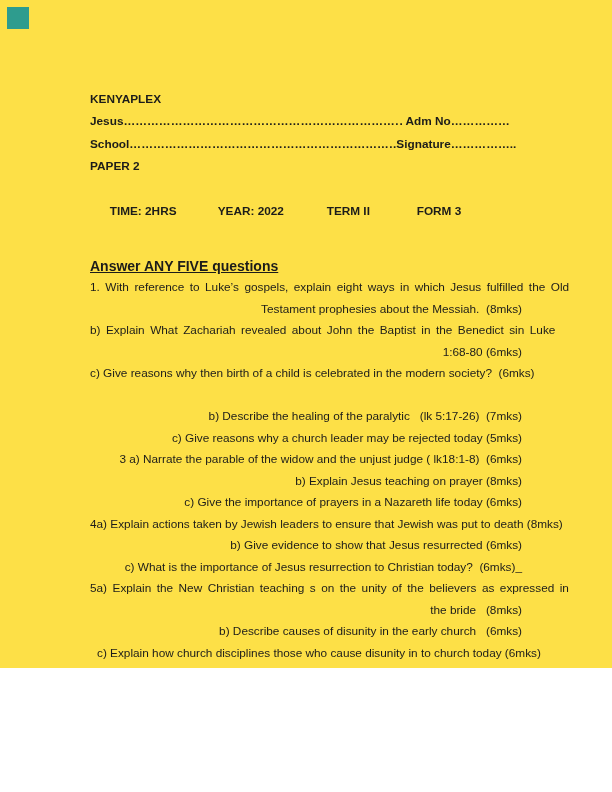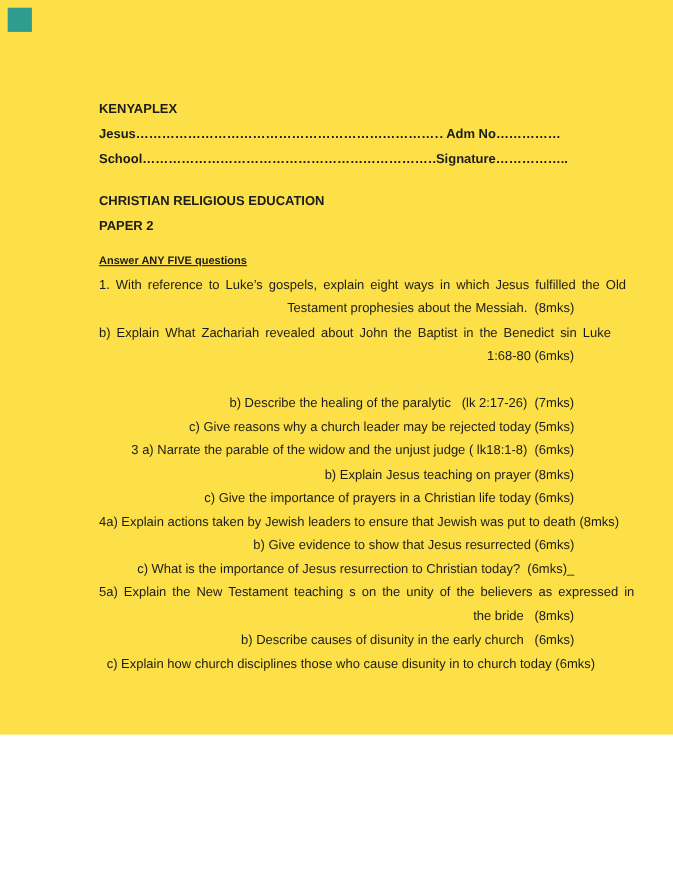--- a/index.html
+++ b/index.html
@@ -43,21 +43,21 @@
   .dots.w267 { width: 267px; }
   .subject { margin-top: 16px; }
   .meta-row span { display: inline-block; }
   .meta-row .c1 { width: 108px; }
   .meta-row .c2 { width: 109px; }
   .meta-row .c3 { width: 90px; }
   .instruction {
     margin-top: 11px;
     font-weight: bold;
     text-decoration: underline;
-    font-size: 10px;
+    font-size: 14px;
     line-height: 21.5px;
     white-space: pre;
   }
   .bline {
     font-size: 11.8px;
     line-height: 21.5px;
     white-space: pre;
     text-align: right;
   }
   .bline.just { word-spacing: 2.2px; }
@@ -72,39 +72,42 @@
   <div class="corner bl" style="background: rgb(46, 156, 142);"></div>
 
   <div class="content">
     <div class="hline">KENYAPLEX</div>
 
     <div class="hline"><span>Jesus</span><span class="dots w276">……………………………………………………………………………………………………</span><span>. Adm No</span><span class="dots">……………</span></div>
 
     <div class="hline"><span>School</span><span class="dots w267">……………………………………………………………………………………………………</span><span>Signature</span><span class="dots">……………..</span></div>
 
 
-    <div class="hline subject">CHRISTIAN RELIGIOUS EDUCATION</div>
     <div class="hline">PAPER 2</div>
 
+    <div class="hline meta-row">
+      <span class="c1">TIME: 2HRS</span><span class="c2">YEAR: 2022</span><span class="c3">TERM II</span><span>FORM 3</span>
+    </div>
 
     <div class="instruction">Answer ANY FIVE questions</div>
 
     <div id="questions">
         <div class="bline just">1. With reference to Luke’s gospels, explain eight ways in which Jesus fulfilled the Old</div>
         <div class="bline">Testament prophesies about the Messiah.  (8mks)</div>
         <div class="bline just">b) Explain What Zachariah revealed about John the Baptist in the Benedict sin Luke</div>
         <div class="bline">1:68-80 (6mks)</div>
+        <div class="bline">c) Give reasons why then birth of a child is celebrated in the modern society?  (6mks)</div>
         <div class="bline blank"></div>
-        <div class="bline ind">b) Describe the healing of the paralytic   (lk 2:17-26)  (7mks)</div>
+        <div class="bline ind">b) Describe the healing of the paralytic   (lk 5:17-26)  (7mks)</div>
         <div class="bline ind">c) Give reasons why a church leader may be rejected today (5mks)</div>
         <div class="bline">3 a) Narrate the parable of the widow and the unjust judge ( lk18:1-8)  (6mks)</div>
         <div class="bline ind">b) Explain Jesus teaching on prayer (8mks)</div>
-        <div class="bline ind">c) Give the importance of prayers in a Christian life today (6mks)</div>
+        <div class="bline ind">c) Give the importance of prayers in a Nazareth life today (6mks)</div>
         <div class="bline">4a) Explain actions taken by Jewish leaders to ensure that Jewish was put to death (8mks)</div>
         <div class="bline ind">b) Give evidence to show that Jesus resurrected (6mks)</div>
         <div class="bline ind">c) What is the importance of Jesus resurrection to Christian today?  (6mks)_</div>
-        <div class="bline just">5a) Explain the New Testament teaching s on the unity of the believers as expressed in</div>
+        <div class="bline just">5a) Explain the New Christian teaching s on the unity of the believers as expressed in</div>
         <div class="bline">the bride   (8mks)</div>
         <div class="bline ind">b) Describe causes of disunity in the early church   (6mks)</div>
         <div class="bline ind">c) Explain how church disciplines those who cause disunity in to church today (6mks)</div>
       </div>
   </div>
 </div>
 
 </body></html>

